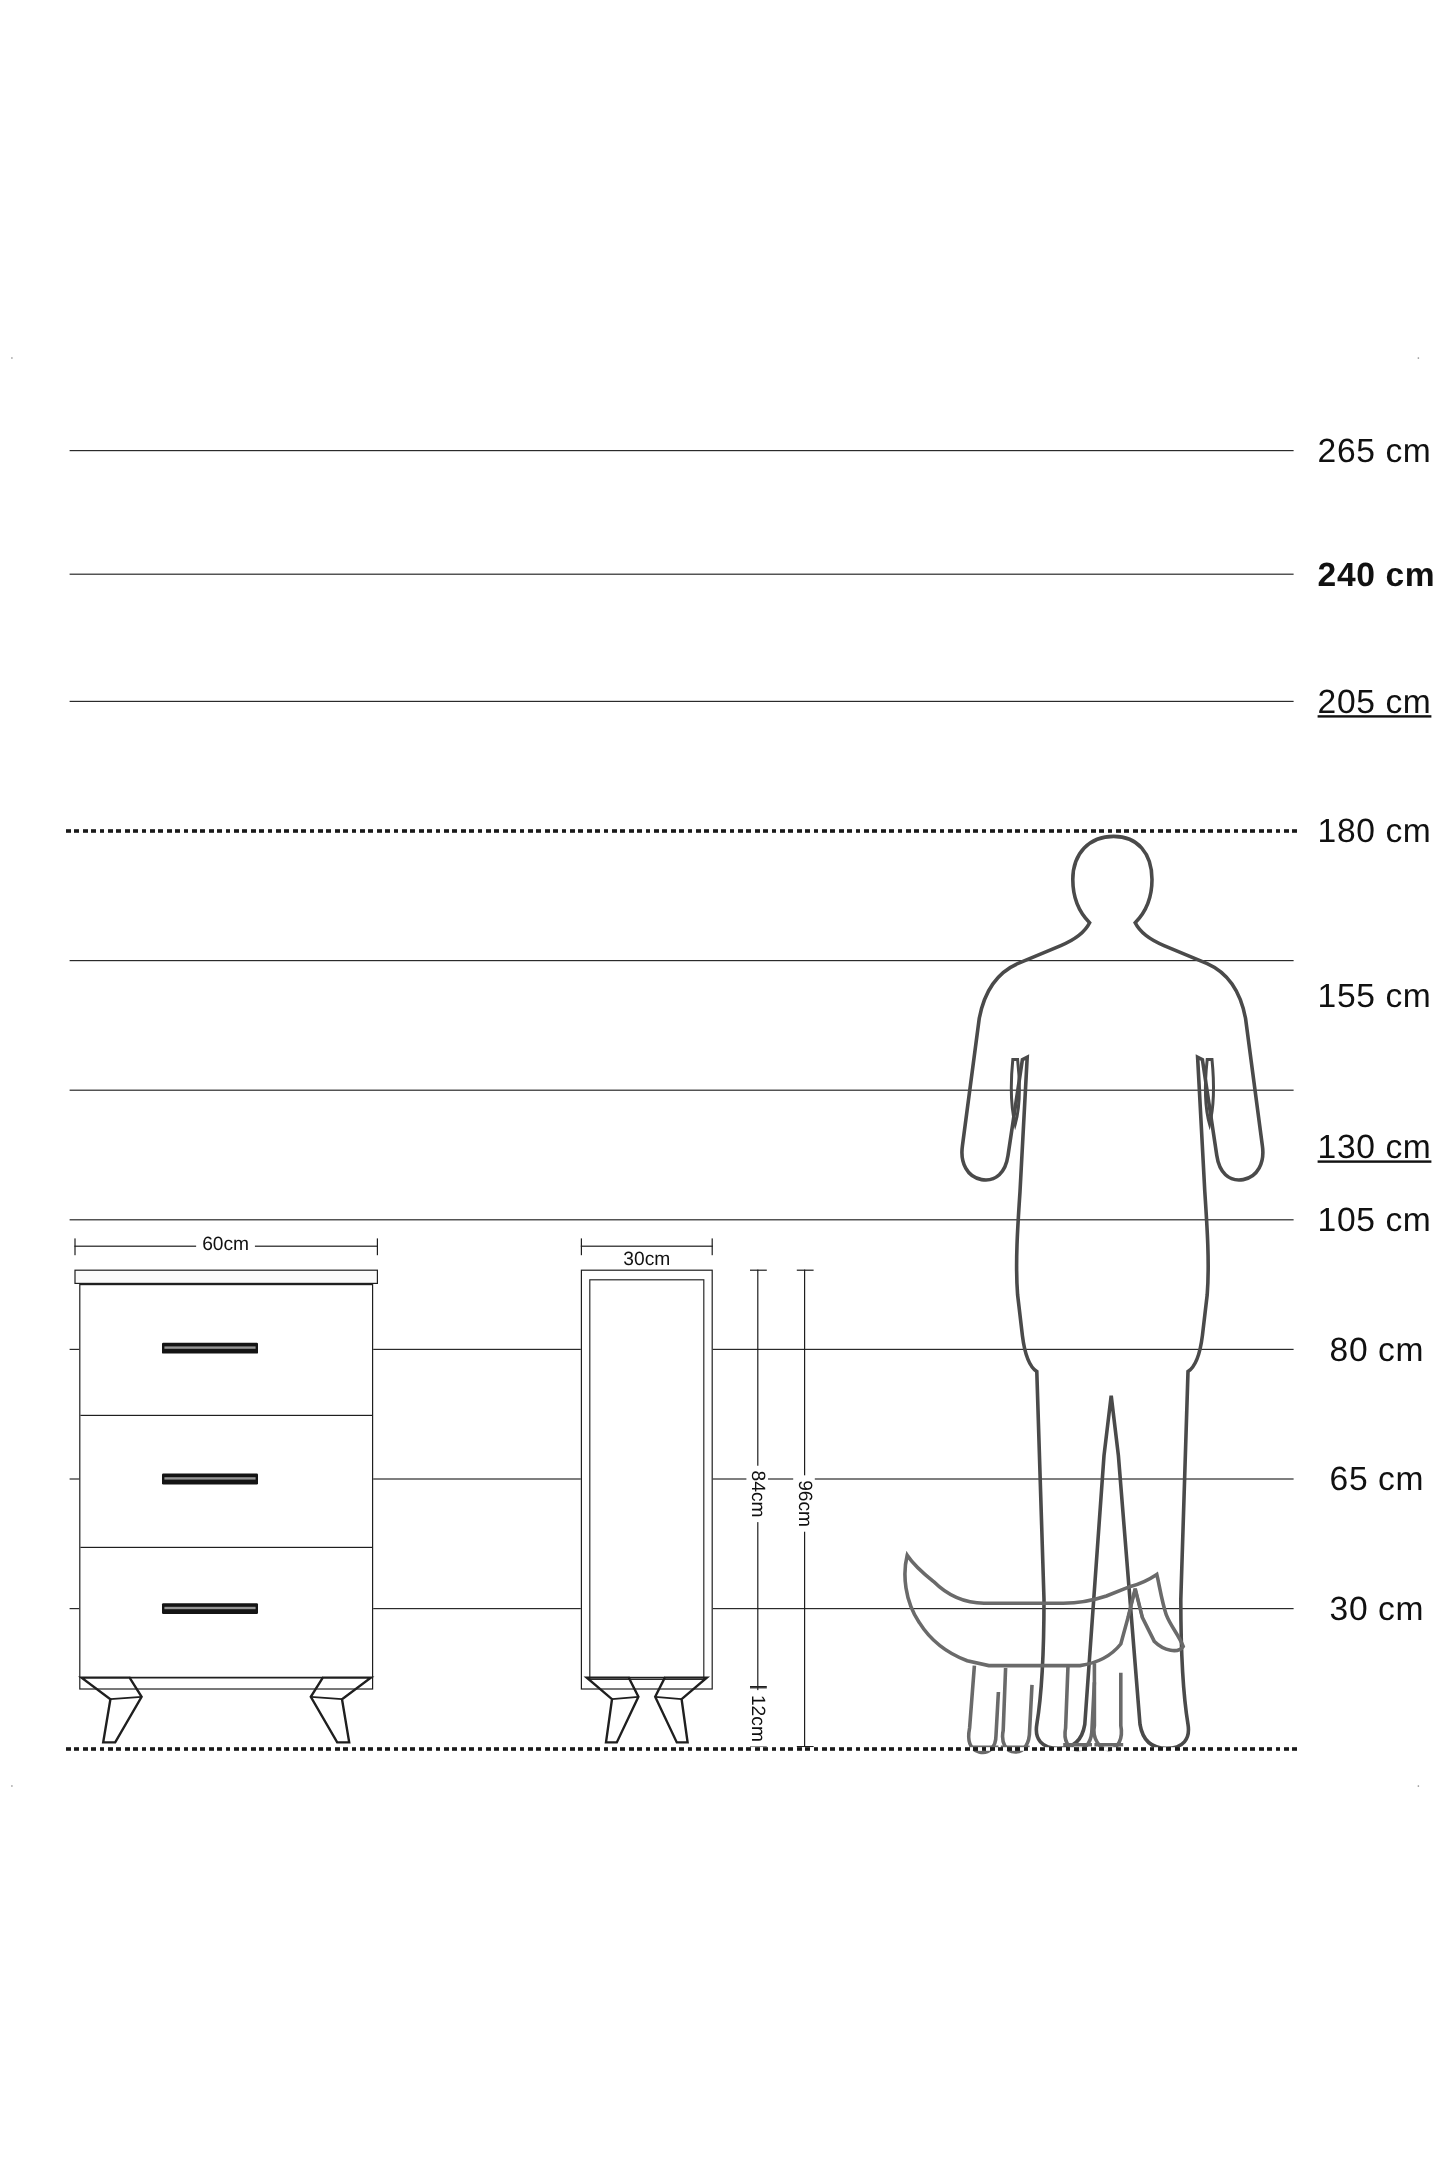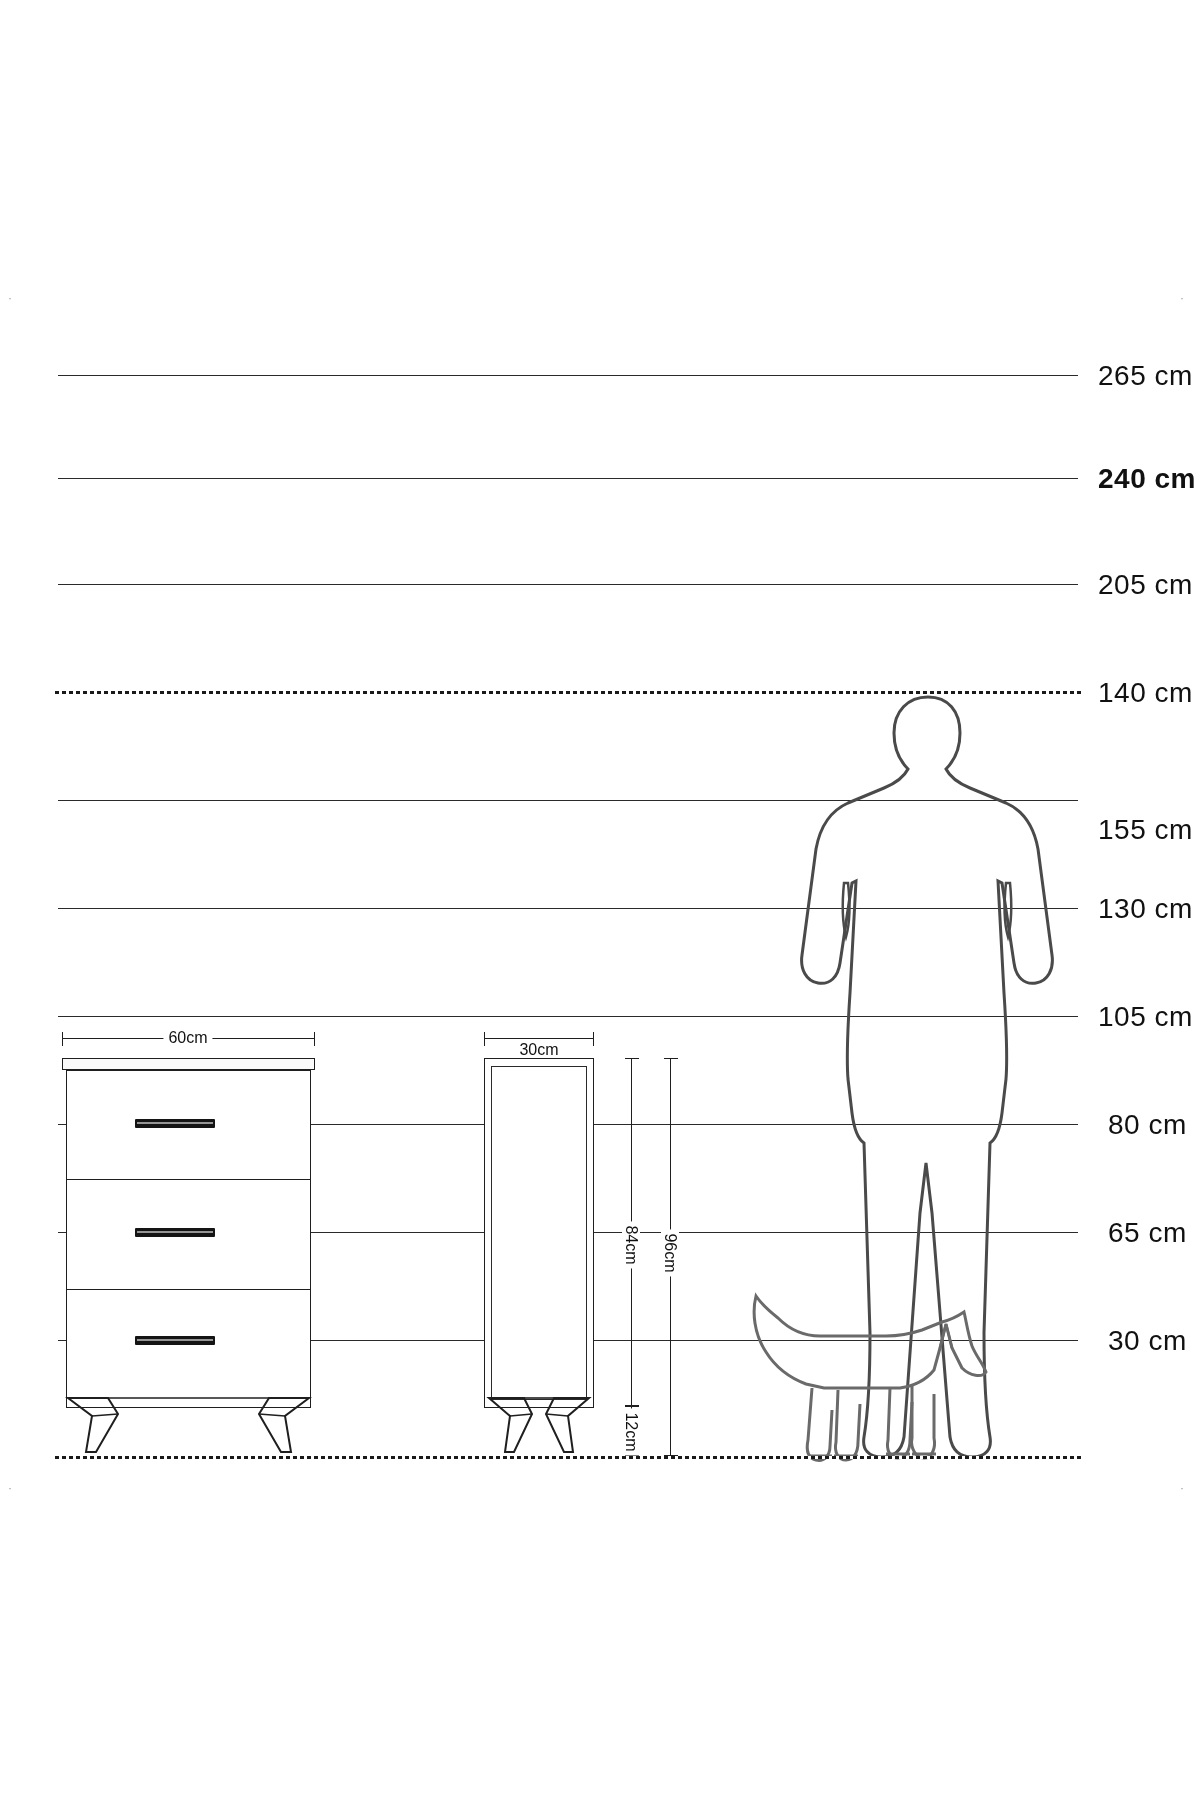--- a/index.html
+++ b/index.html
@@ -169,30 +169,30 @@
   <div class="corner-mark" style="left:8px; top:1485px;">·</div>
   <div class="corner-mark" style="left:1180px; top:1485px;">·</div>
 
   <div class="scale-line" style="left:58px; top:375px; width:1020px;"></div>
   <div class="scale-label" style="left:1098px; top:362px;">265 cm</div>
 
   <div class="scale-line" style="left:58px; top:478px; width:1020px;"></div>
   <div class="scale-label" style="left:1098px; top:465px;font-weight:bold;">240 cm</div>
 
   <div class="scale-line" style="left:58px; top:584px; width:1020px;"></div>
-  <div class="scale-label" style="left:1098px; top:571px;">205 cm</div>
+  <div class="scale-label" style="left:1098px; top:571px;text-decoration:underline;">205 cm</div>
 
   <div class="ceil-line" style="left:55px; top:691px; width:1028px;"></div>
-  <div class="scale-label" style="left:1098px; top:679px;">140 cm</div>
+  <div class="scale-label" style="left:1098px; top:679px;">180 cm</div>
 
   <div class="scale-line" style="left:58px; top:800px; width:1020px;"></div>
   <div class="scale-label" style="left:1098px; top:787px;margin-top:29px;">155 cm</div>
 
   <div class="scale-line" style="left:58px; top:908px; width:1020px;"></div>
-  <div class="scale-label" style="left:1098px; top:895px;">130 cm</div>
+  <div class="scale-label" style="left:1098px; top:942px;text-decoration:underline;">130 cm</div>
 
   <div class="scale-line" style="left:58px; top:1016px; width:1020px;"></div>
   <div class="scale-label" style="left:1098px; top:1003px;">105 cm</div>
 
   <div class="scale-line" style="left:58px; top:1124px; width:1020px;"></div>
   <div class="scale-label" style="left:1108px; top:1111px;text-align:center;">80 cm</div>
 
   <div class="scale-line" style="left:58px; top:1232px; width:1020px;"></div>
   <div class="scale-label" style="left:1108px; top:1219px;">65 cm</div>
 

